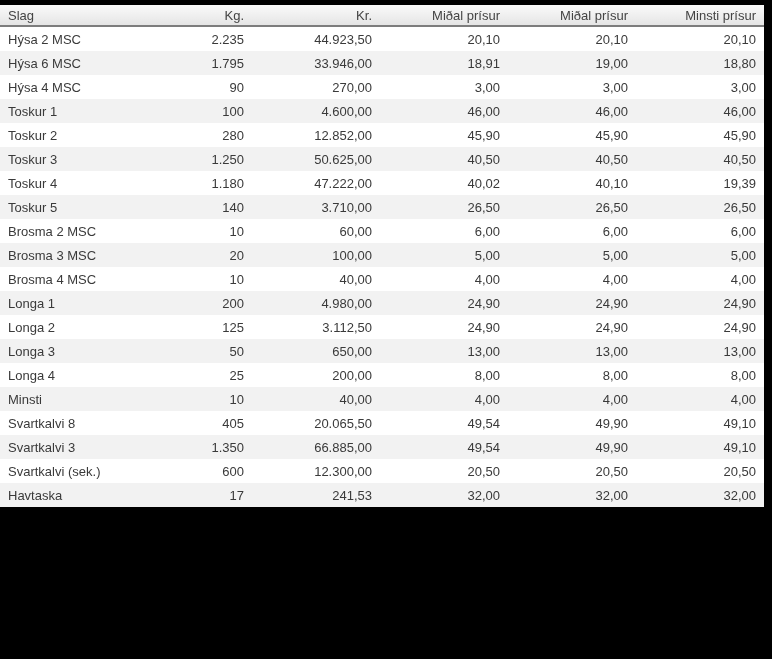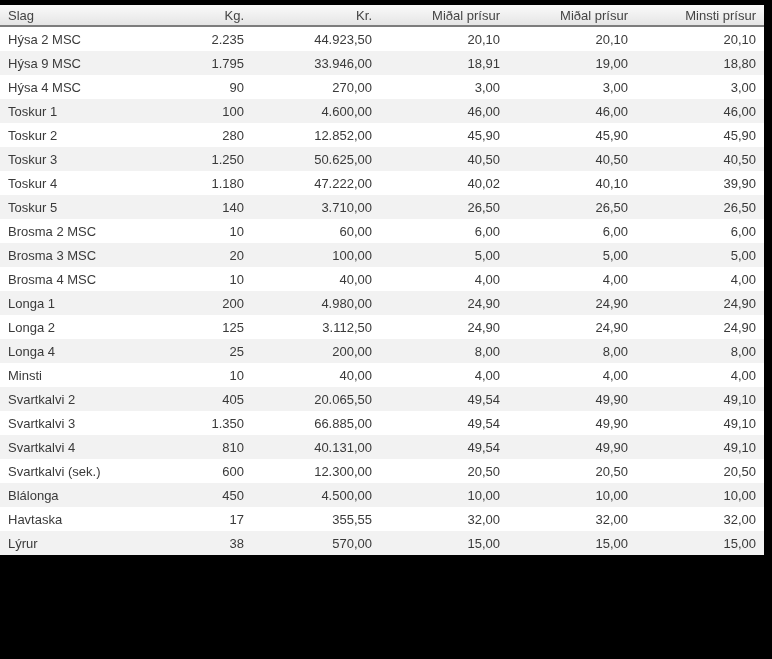--- a/index.html
+++ b/index.html
@@ -88,21 +88,21 @@
     <tbody>
         <tr>
           <td>Hýsa 2 MSC</td>
           <td>2.235</td>
           <td>44.923,50</td>
           <td>20,10</td>
           <td>20,10</td>
           <td>20,10</td>
         </tr>
         <tr>
-          <td>Hýsa 9 MSC</td>
+          <td>Hýsa 6 MSC</td>
           <td>1.795</td>
           <td>33.946,00</td>
           <td>18,91</td>
           <td>19,00</td>
           <td>18,80</td>
         </tr>
         <tr>
           <td>Hýsa 4 MSC</td>
           <td>90</td>
           <td>270,00</td>
@@ -133,21 +133,21 @@
           <td>40,50</td>
           <td>40,50</td>
           <td>40,50</td>
         </tr>
         <tr>
           <td>Toskur 4</td>
           <td>1.180</td>
           <td>47.222,00</td>
           <td>40,02</td>
           <td>40,10</td>
-          <td>39,90</td>
+          <td>19,39</td>
         </tr>
         <tr>
           <td>Toskur 5</td>
           <td>140</td>
           <td>3.710,00</td>
           <td>26,50</td>
           <td>26,50</td>
           <td>26,50</td>
         </tr>
         <tr>
@@ -184,86 +184,70 @@
         </tr>
         <tr>
           <td>Longa 2</td>
           <td>125</td>
           <td>3.112,50</td>
           <td>24,90</td>
           <td>24,90</td>
           <td>24,90</td>
         </tr>
         <tr>
+          <td>Longa 3</td>
+          <td>50</td>
+          <td>650,00</td>
+          <td>13,00</td>
+          <td>13,00</td>
+          <td>13,00</td>
+        </tr>
+        <tr>
           <td>Longa 4</td>
           <td>25</td>
           <td>200,00</td>
           <td>8,00</td>
           <td>8,00</td>
           <td>8,00</td>
         </tr>
         <tr>
           <td>Minsti</td>
           <td>10</td>
           <td>40,00</td>
           <td>4,00</td>
           <td>4,00</td>
           <td>4,00</td>
         </tr>
         <tr>
-          <td>Svartkalvi 2</td>
+          <td>Svartkalvi 8</td>
           <td>405</td>
           <td>20.065,50</td>
           <td>49,54</td>
           <td>49,90</td>
           <td>49,10</td>
         </tr>
         <tr>
           <td>Svartkalvi 3</td>
           <td>1.350</td>
           <td>66.885,00</td>
           <td>49,54</td>
           <td>49,90</td>
           <td>49,10</td>
         </tr>
         <tr>
-          <td>Svartkalvi 4</td>
-          <td>810</td>
-          <td>40.131,00</td>
-          <td>49,54</td>
-          <td>49,90</td>
-          <td>49,10</td>
-        </tr>
-        <tr>
           <td>Svartkalvi (sek.)</td>
           <td>600</td>
           <td>12.300,00</td>
           <td>20,50</td>
           <td>20,50</td>
           <td>20,50</td>
         </tr>
         <tr>
-          <td>Blálonga</td>
-          <td>450</td>
-          <td>4.500,00</td>
-          <td>10,00</td>
-          <td>10,00</td>
-          <td>10,00</td>
-        </tr>
-        <tr>
           <td>Havtaska</td>
           <td>17</td>
-          <td>355,55</td>
+          <td>241,53</td>
           <td>32,00</td>
           <td>32,00</td>
           <td>32,00</td>
-        </tr>
-        <tr>
-          <td>Lýrur</td>
-          <td>38</td>
-          <td>570,00</td>
-          <td>15,00</td>
-          <td>15,00</td>
-          <td>15,00</td>
         </tr>
       </tbody>
   </table>
 </div>
 
 </body></html>

